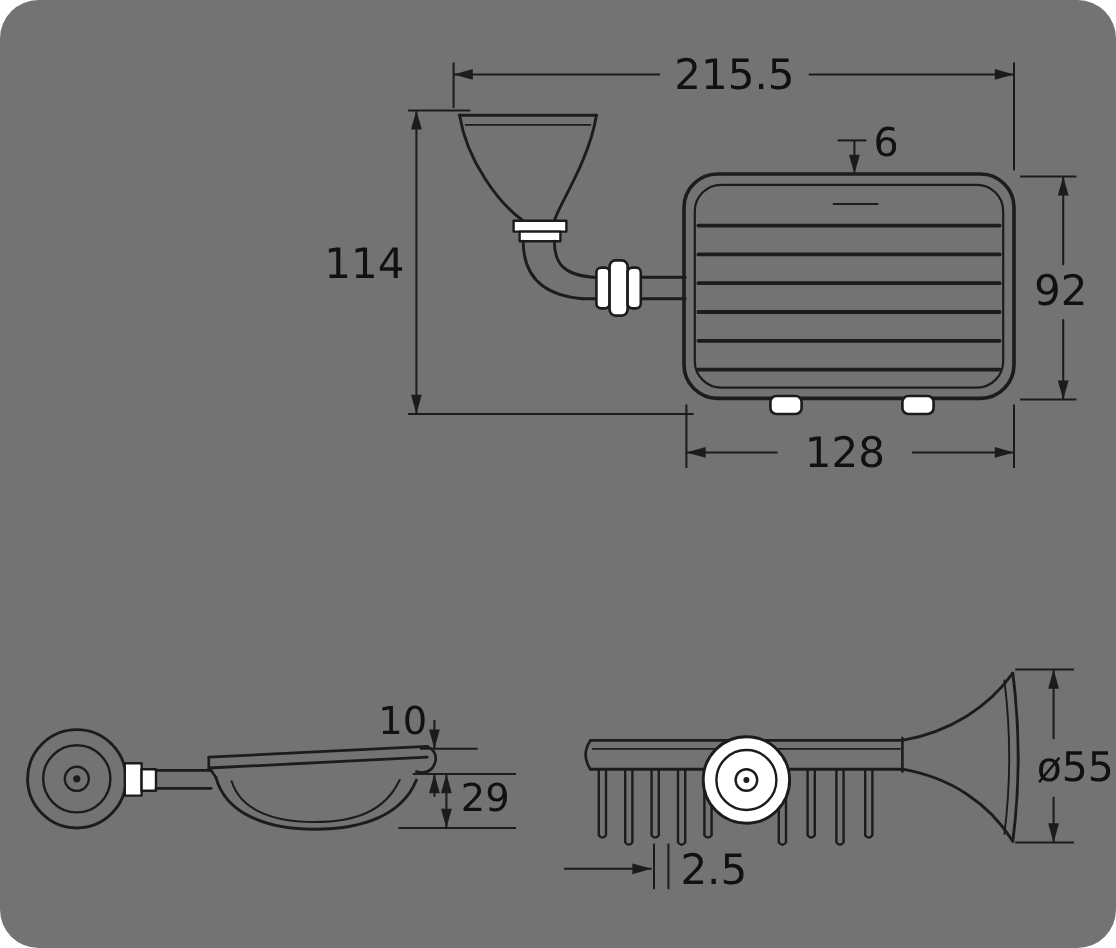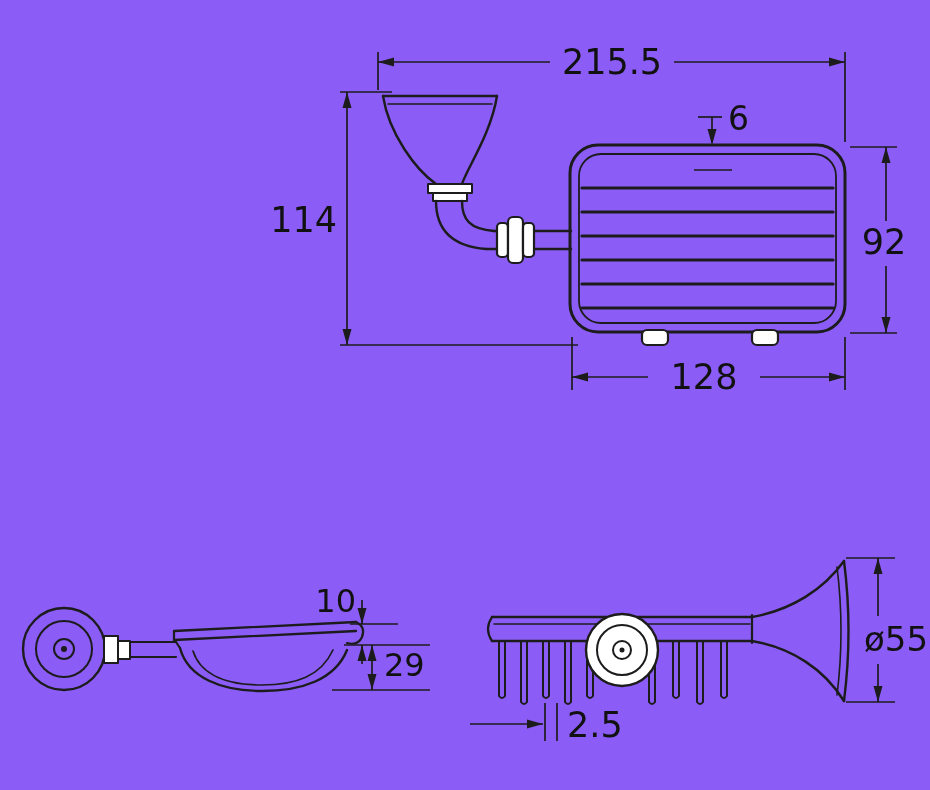--- a/index.html
+++ b/index.html
@@ -4,22 +4,23 @@
 <style>
   html, body {
     margin: 0;
     padding: 0;
     background: #ffffff;
   }
   .sheet {
     position: relative;
     width: 930px;
     height: 790px;
-    background: #8b5cf6;
+    background: #737373;
     overflow: hidden;
+    border-radius: 32px;
   }
   svg {
     display: block;
   }
   .obj {
     stroke: #1c1c1c;
     fill: none;
     stroke-linecap: round;
     stroke-linejoin: round;
   }

